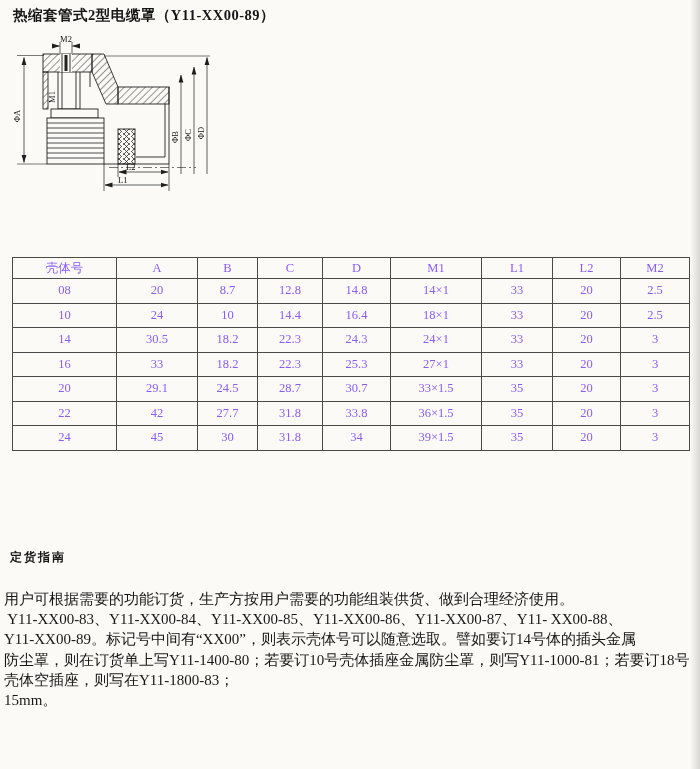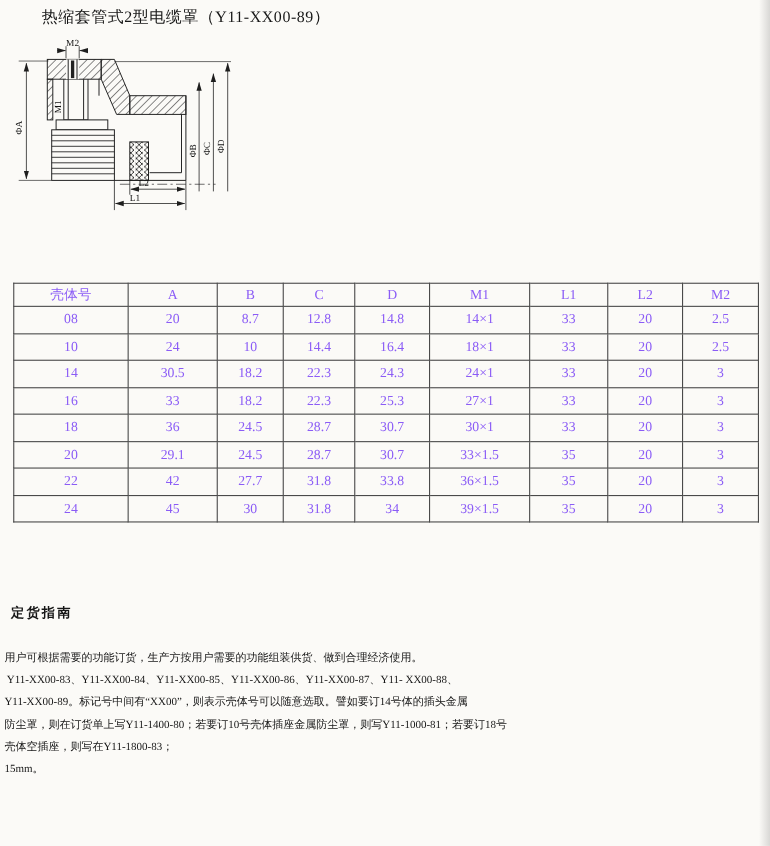--- a/index.html
+++ b/index.html
@@ -7,22 +7,22 @@
     width:700px;height:769px;position:relative;overflow:hidden;
     background:#fbfaf7;color:#161616;
     font-family:"Liberation Serif","DejaVu Serif",serif;
   }
   .edge-shade{
     position:absolute;right:0;top:0;width:10px;height:100%;
     background:linear-gradient(to left, rgba(60,60,60,0.18), rgba(60,60,60,0));
     pointer-events:none;
   }
   .doc-title{
-    position:absolute;left:38px;top:6px;
-    font-size:14.5px;font-weight:normal;letter-spacing:0.5px;
+    position:absolute;left:13px;top:6px;
+    font-size:14.5px;font-weight:bold;letter-spacing:0.5px;
     white-space:nowrap;
   }
   .drawing-wrap{position:absolute;left:14px;top:34px;width:228px;height:176px;}
   svg text{
     font-family:"Liberation Serif","DejaVu Serif",serif;
     font-size:8.5px;fill:#141414;
   }
   table.dims{
     position:absolute;left:12px;top:257px;width:677px;
     border-collapse:collapse;table-layout:fixed;
@@ -34,21 +34,21 @@
   }
   table.dims th{height:20px;}
   table.dims td{height:23.5px;}
   .guide-heading{
     position:absolute;left:10px;top:549px;
     font-size:12px;font-weight:bold;letter-spacing:2px;
     font-family:"Liberation Sans","DejaVu Sans",sans-serif;
   }
   .guide{
     position:absolute;left:4px;top:589px;width:694px;
-    font-size:10px;line-height:20.2px;
+    font-size:15px;line-height:20.2px;
   }
   .guide-line{white-space:pre;overflow:hidden;}
 </style>
 </head>
 <body>
 
 <div class="doc-title">热缩套管式2型电缆罩（Y11-XX00-89）</div>
 
 <div class="drawing-wrap">
 <svg width="228" height="176" viewBox="0 0 228 176">
@@ -214,31 +214,20 @@
         <td>33</td>
         <td>18.2</td>
         <td>22.3</td>
         <td>25.3</td>
         <td>27×1</td>
         <td>33</td>
         <td>20</td>
         <td>3</td>
       </tr>
       <tr>
-        <td>18</td>
-        <td>36</td>
-        <td>24.5</td>
-        <td>28.7</td>
-        <td>30.7</td>
-        <td>30×1</td>
-        <td>33</td>
-        <td>20</td>
-        <td>3</td>
-      </tr>
-      <tr>
         <td>20</td>
         <td>29.1</td>
         <td>24.5</td>
         <td>28.7</td>
         <td>30.7</td>
         <td>33×1.5</td>
         <td>35</td>
         <td>20</td>
         <td>3</td>
       </tr>

